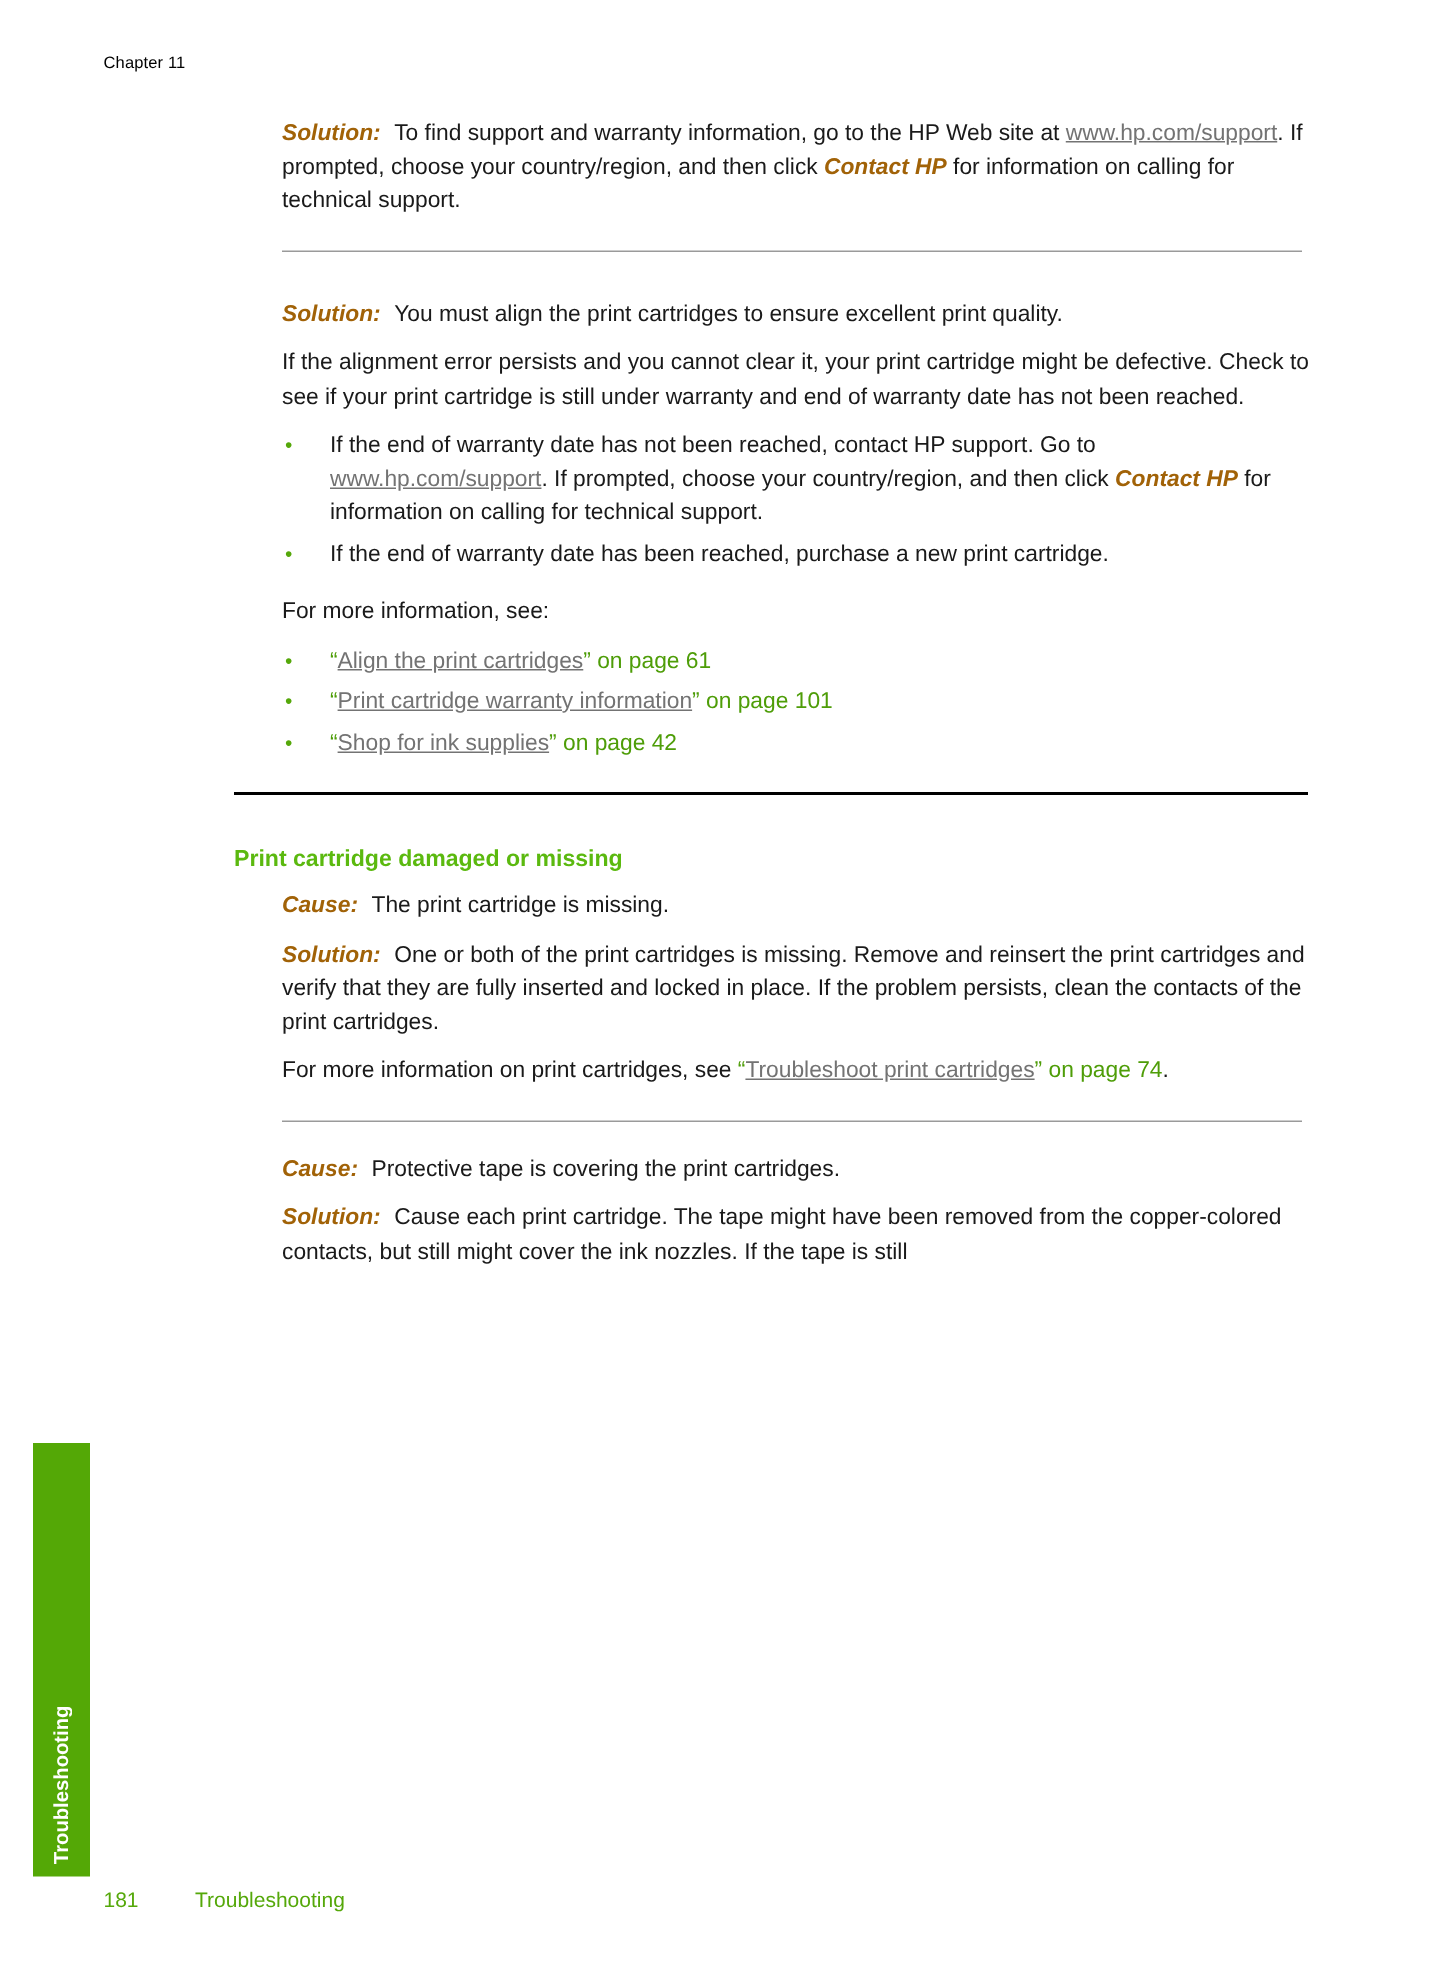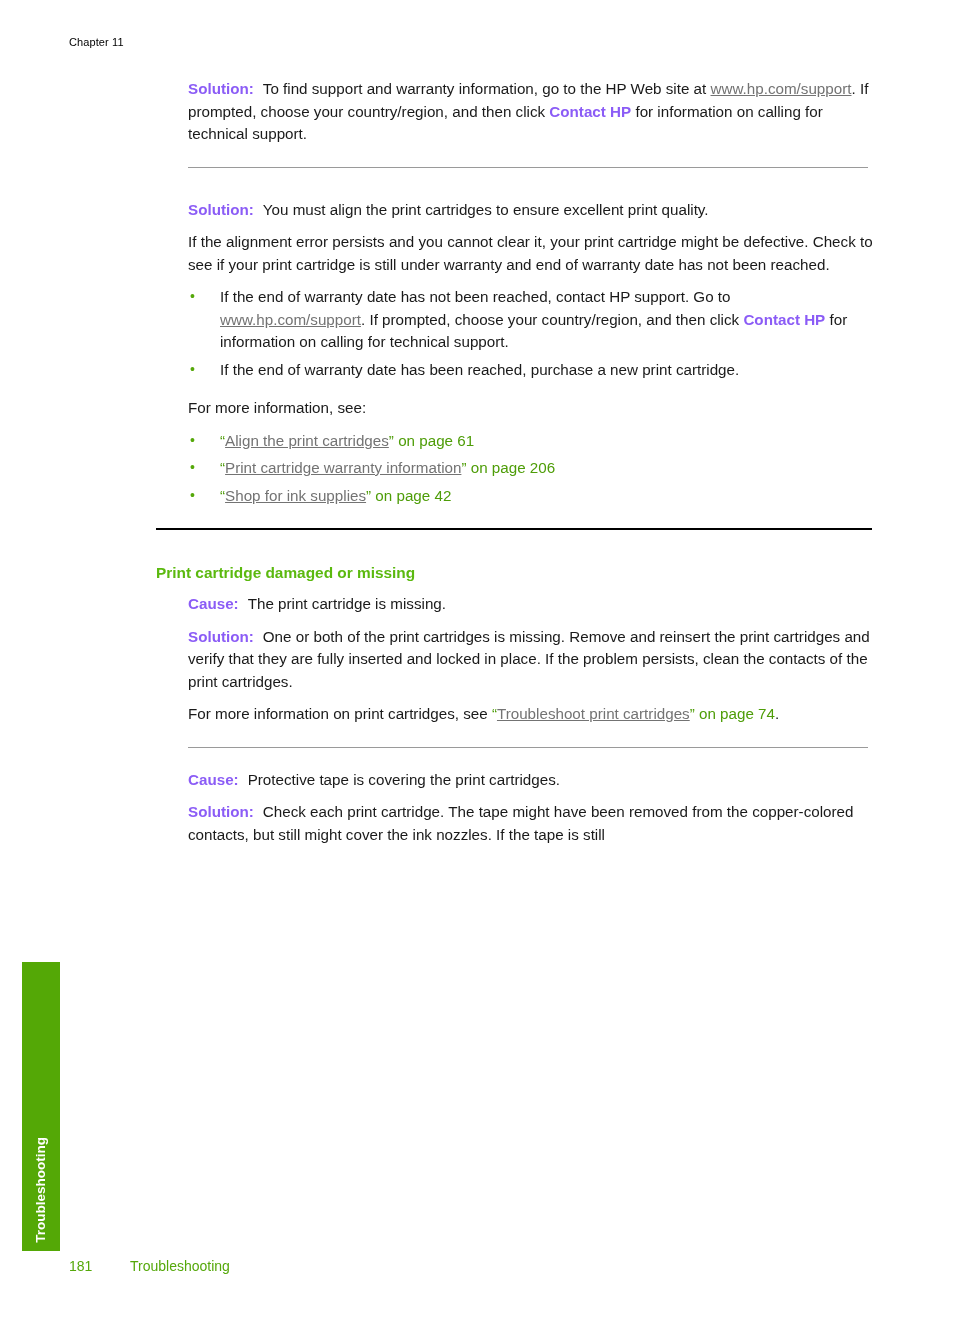--- a/index.html
+++ b/index.html
@@ -44,21 +44,21 @@
 
   .indent {
     margin-left: 32px;
     width: 686px;
   }
 
   .gap-sm { height: 10px; }
   .gap-md { height: 16px; }
   .gap-lg { height: 21px; }
 
-  b, .bold { font-weight: bold; color: #8b5cf6; }
+  b, .bold { font-weight: bold; color: #a16207; font-style: italic; }
 
   .lead-gap { display: inline-block; width: 9px; }
 
   
   .link {
     color: #737373;
     text-decoration: underline;
   }
   .link-plain {
     color: #4e9d08;
@@ -195,21 +195,21 @@
 
   <p class="indent">For more information, see:</p>
 
   <div class="gap-sm"></div>
 
   <ul class="bullets">
     <li>
       <span class="link-plain">“</span><span class="link">Align the print cartridges</span><span class="link-plain">”</span><span class="link-plain"> on page 61</span>
     </li>
     <li>
-      <span class="link-plain">“</span><span class="link">Print cartridge warranty information</span><span class="link-plain">”</span><span class="link-plain"> on page 206</span>
+      <span class="link-plain">“</span><span class="link">Print cartridge warranty information</span><span class="link-plain">”</span><span class="link-plain"> on page 101</span>
     </li>
     <li>
       <span class="link-plain">“</span><span class="link">Shop for ink supplies</span><span class="link-plain">”</span><span class="link-plain"> on page 42</span>
     </li>
   </ul>
 
   <div class="gap-lg"></div>
   <hr class="thick">
   <div class="gap-lg"></div>
   <div style="height:12px"></div>
@@ -238,21 +238,21 @@
   <hr class="thin">
   <div class="gap-lg"></div>
 
   <p class="indent">
     <b>Cause:</b><span class="lead-gap"></span><span>Protective tape is covering the print cartridges.</span>
   </p>
 
   <div class="gap-sm"></div>
 
   <p class="indent">
-    <b>Solution:</b><span class="lead-gap"></span><span>Check each print cartridge. The tape might have been removed from the copper-colored contacts, but still might cover the ink nozzles. If the tape is still</span>
+    <b>Solution:</b><span class="lead-gap"></span><span>Cause each print cartridge. The tape might have been removed from the copper-colored contacts, but still might cover the ink nozzles. If the tape is still</span>
   </p>
 
 </div>
 
 <div class="side-tab">
   <div class="side-tab-label">Troubleshooting</div>
 </div>
 
 <div class="footer">
   <span class="page-no">181</span><span>Troubleshooting</span>

